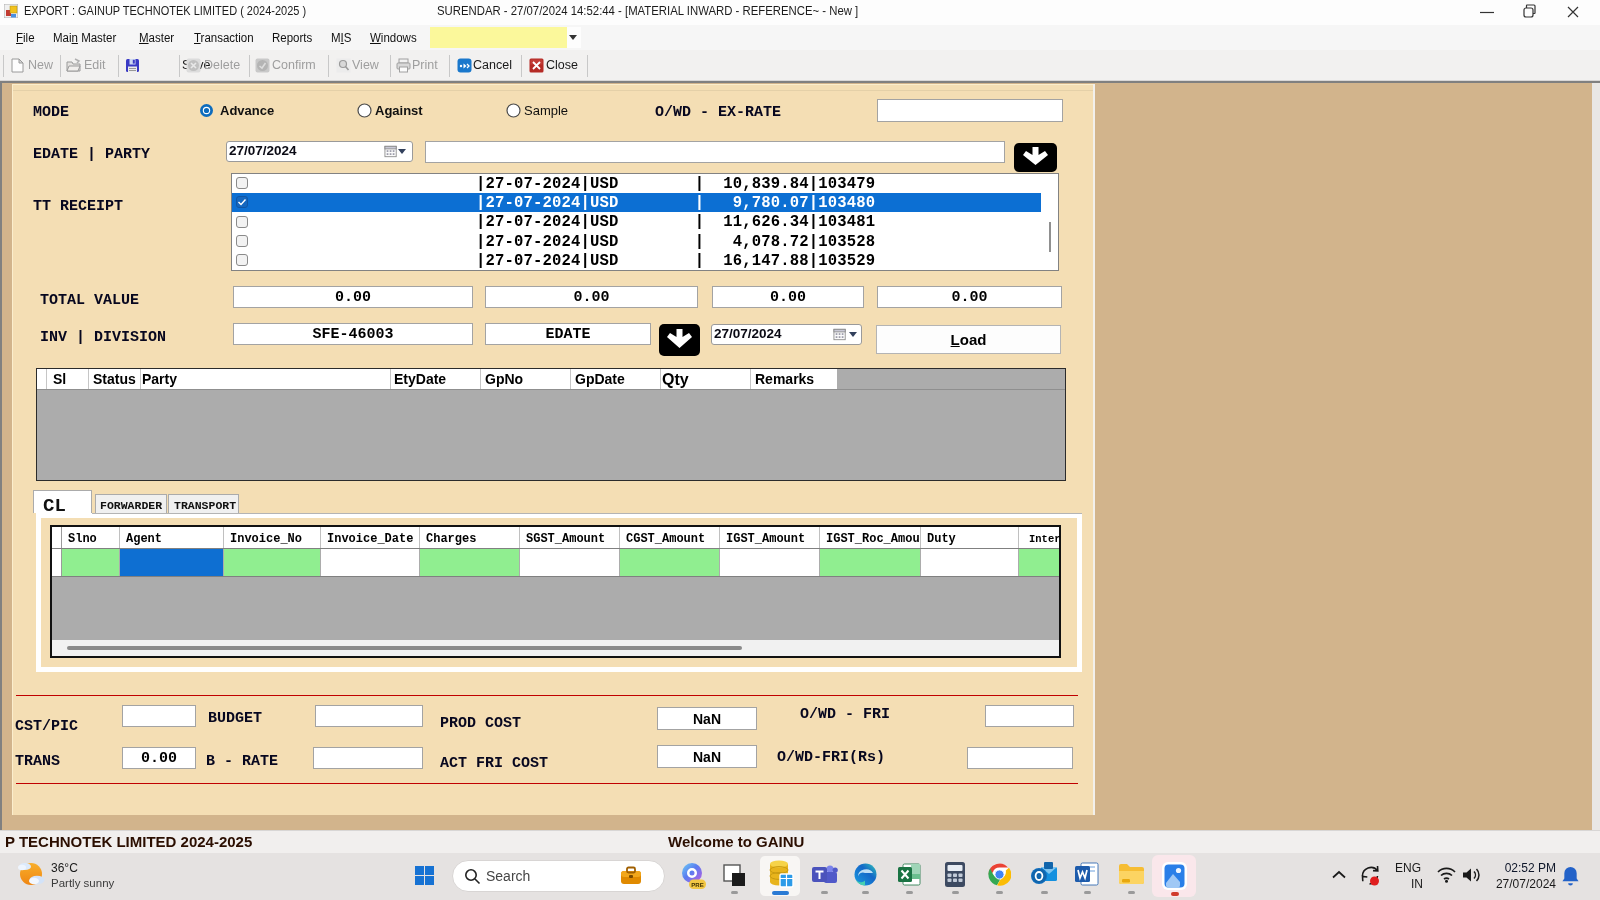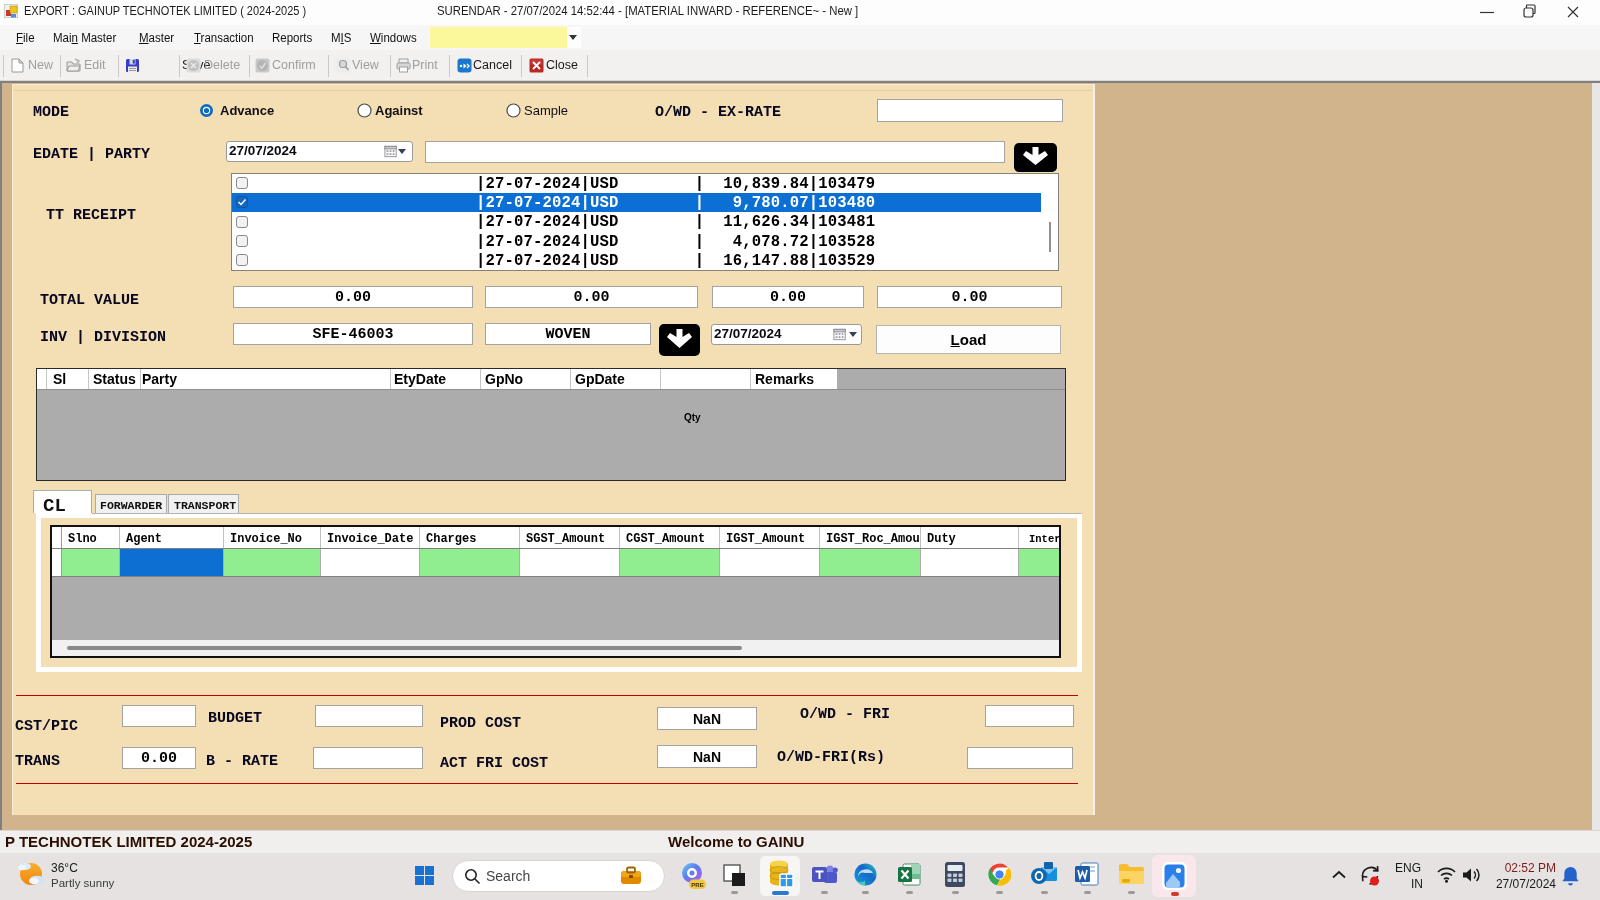--- a/index.html
+++ b/index.html
@@ -175,21 +175,21 @@
   </svg>
   <svg class="abs" style="left:398px;top:149px;" width="9" height="6" viewBox="0 0 9 6">
       <path d="M0 0 L8 0 L4 5 Z" fill="#32405c"></path>
     </svg>
   <div class="tb" style="left:425px;top:141px;width:580px;height:22px;"></div>
   <div class="blkbtn" style="left:1014px;top:143px;width:43px;height:29px;"></div>
   <svg class="abs" style="left:1014px;top:143px;" width="43" height="29" viewBox="0 0 43 29">
     <path d="M18.5 4 L24.5 4 L24.5 12 L31 8 L34 12 L21.5 22 L9 12 L12 8 L18.5 12 Z" fill="#fff"></path>
   </svg>
 
-  <div class="lbl" style="left:33px;top:207px;margin-left:13px;">TT RECEIPT</div>
+  <div class="lbl" style="left:33px;top:198px;">TT RECEIPT</div>
   <div class="abs" style="left:231px;top:173px;width:828px;height:98px;background:#fff;border:1px solid #828282;box-sizing:border-box;"></div>
   <div id="lbrows">
     <div class="abs" style="left:232px;top:193px;width:809px;height:19px;background:#0c6fd3;"></div>
     <div class="abs mono" style="left:476px;top:175px;font-size:15.6px;letter-spacing:0.15px;color:#000;white-space:pre;">|27-07-2024|USD        |  10,839.84|103479</div>
     <div class="abs mono" style="left:476px;top:194px;font-size:15.6px;letter-spacing:0.15px;color:#fff;white-space:pre;">|27-07-2024|USD        |   9,780.07|103480</div>
     <div class="abs mono" style="left:476px;top:213px;font-size:15.6px;letter-spacing:0.15px;color:#000;white-space:pre;">|27-07-2024|USD        |  11,626.34|103481</div>
     <div class="abs mono" style="left:476px;top:233px;font-size:15.6px;letter-spacing:0.15px;color:#000;white-space:pre;">|27-07-2024|USD        |   4,078.72|103528</div>
     <div class="abs mono" style="left:476px;top:252px;font-size:15.6px;letter-spacing:0.15px;color:#000;white-space:pre;">|27-07-2024|USD        |  16,147.88|103529</div>
     <div class="abs" style="left:236px;top:177px;width:12px;height:12px;background:#f2f2f2;border:1px solid #8a8a8a;border-radius:3px;box-sizing:border-box;"></div>
     <div class="abs" style="left:236px;top:196px;width:12px;height:12px;background:#1467c0;border:1px solid #1056a5;border-radius:3px;box-sizing:border-box;"></div>
@@ -203,21 +203,21 @@
   </div>
 
   <div class="lbl" style="left:40px;top:292px;">TOTAL VALUE</div>
   <div class="tb tbc" style="left:233px;top:286px;width:240px;height:22px;">0.00</div>
   <div class="tb tbc" style="left:485px;top:286px;width:213px;height:22px;">0.00</div>
   <div class="tb tbc" style="left:712px;top:286px;width:152px;height:22px;">0.00</div>
   <div class="tb tbc" style="left:877px;top:286px;width:185px;height:22px;">0.00</div>
 
   <div class="lbl" style="left:40px;top:329px;">INV | DIVISION</div>
   <div class="tb tbc" style="left:233px;top:323px;width:240px;height:22px;">SFE-46003</div>
-  <div class="tb tbc" style="left:485px;top:323px;width:166px;height:22px;">WOVEN</div>
+  <div class="tb tbc" style="left:485px;top:323px;width:166px;height:22px;">EDATE</div>
   <div class="blkbtn" style="left:659px;top:324px;width:41px;height:32px;"></div>
   <svg class="abs" style="left:659px;top:324px;" width="41" height="32" viewBox="0 0 41 32">
     <path d="M17.5 5 L23.5 5 L23.5 13 L30 9 L33 13 L20.5 24 L8 13 L11 9 L17.5 13 Z" fill="#fff"></path>
   </svg>
   <div class="tb" style="left:711px;top:324px;width:151px;height:21px;border-color:#9a9a9a;border-radius:3px;"></div>
   <div class="abs" style="left:714px;top:326px;font-size:13.5px;font-weight:bold;color:#0a0a14;">27/07/2024</div>
   <svg class="abs" style="left:833px;top:328px;" width="14" height="13" viewBox="0 0 15 15">
     <rect x="0.5" y="1.5" width="13" height="12" fill="#fbfbfb" stroke="#8a8a8a"></rect>
     <rect x="0.5" y="1.5" width="13" height="3" fill="#c9c9d6" stroke="#8a8a8a"></rect>
     <g fill="#9a9aa8">
@@ -248,21 +248,21 @@
     <div class="abs" style="left:480px;top:369px;width:1px;height:20px;background:#c6c6c6;"></div>
     <div class="abs" style="left:570px;top:369px;width:1px;height:20px;background:#c6c6c6;"></div>
     <div class="abs" style="left:660px;top:369px;width:1px;height:20px;background:#c6c6c6;"></div>
     <div class="abs" style="left:750px;top:369px;width:1px;height:20px;background:#c6c6c6;"></div>
     <div class="abs" style="left:53px;top:371px;font-size:14px;font-weight:bold;color:#000;">Sl</div>
     <div class="abs" style="left:93px;top:371px;font-size:14px;font-weight:bold;color:#000;">Status</div>
     <div class="abs" style="left:142px;top:371px;font-size:14px;font-weight:bold;color:#000;">Party</div>
     <div class="abs" style="left:394px;top:371px;font-size:14px;font-weight:bold;color:#000;">EtyDate</div>
     <div class="abs" style="left:485px;top:371px;font-size:14px;font-weight:bold;color:#000;">GpNo</div>
     <div class="abs" style="left:575px;top:371px;font-size:14px;font-weight:bold;color:#000;">GpDate</div>
-    <div class="abs" style="left:684px;top:371px;font-size:10px;font-weight:bold;color:#000;margin-top:41px;">Qty</div>
+    <div class="abs" style="left:662px;top:371px;font-size:16px;font-weight:bold;color:#000;">Qty</div>
     <div class="abs" style="left:755px;top:371px;font-size:14px;font-weight:bold;color:#000;">Remarks</div>
   </div>
 
   <div class="abs" style="left:95px;top:494px;width:72px;height:19px;background:#f0f0f0;border:1px solid #ababab;border-bottom:none;box-sizing:border-box;"></div>
   <div class="abs" style="left:168px;top:494px;width:71px;height:19px;background:#f0f0f0;border:1px solid #ababab;border-bottom:none;box-sizing:border-box;"></div>
   <div class="abs" style="left:33px;top:490px;width:59px;height:23px;background:#fff;border:1px solid #ababab;border-bottom:none;box-sizing:border-box;"></div>
   <div class="abs mono" style="left:43px;top:495px;font-size:19px;color:#111;">CL</div>
   <div class="abs mono" style="left:100px;top:499px;font-size:11.5px;color:#111;">FORWARDER</div>
   <div class="abs mono" style="left:174px;top:499px;font-size:11.5px;color:#111;">TRANSPORT</div>
 
@@ -521,21 +521,21 @@
     <svg class="abs" style="left:1436px;top:866px;" width="21" height="17" viewBox="0 0 21 17">
       <path d="M2 6 a12 12 0 0 1 17 0" stroke="#1a1a1a" stroke-width="1.7" fill="none"></path>
       <path d="M5 9.5 a8 8 0 0 1 11 0" stroke="#1a1a1a" stroke-width="1.7" fill="none"></path>
       <path d="M8 13 a4.2 4.2 0 0 1 5 0" stroke="#1a1a1a" stroke-width="1.7" fill="none"></path>
       <circle cx="10.5" cy="15.3" r="1.5" fill="#1a1a1a"></circle>
     </svg>
     <svg class="abs" style="left:1461px;top:866px;" width="21" height="18" viewBox="0 0 21 18">
       <path d="M2 6.5 L5.5 6.5 L10 2.5 L10 15.5 L5.5 11.5 L2 11.5 Z" fill="#1a1a1a"></path>
       <path d="M13 5.5 a5 5 0 0 1 0 7 M15.5 3 a8.5 8.5 0 0 1 0 12" stroke="#1a1a1a" stroke-width="1.5" fill="none"></path>
     </svg>
-    <div class="abs" style="right:44px;top:861px;width:100px;text-align:right;font-size:12px;color:#7f1d1d;">02:52 PM</div>
+    <div class="abs" style="right:44px;top:861px;width:100px;text-align:right;font-size:12px;color:#0f172a;">02:52 PM</div>
     <div class="abs" style="right:44px;top:877px;width:100px;text-align:right;font-size:12px;color:#1a1a1a;">27/07/2024</div>
     <svg class="abs" style="left:1561px;top:865px;" width="19" height="23" viewBox="0 0 20 24">
       <path d="M10 2 a6.5 6.5 0 0 1 6.5 6.5 L16.5 14 L18.5 17 L1.5 17 L3.5 14 L3.5 8.5 A6.5 6.5 0 0 1 10 2 Z" fill="#2362c8"></path>
       <path d="M7.5 19 a2.5 2.5 0 0 0 5 0 Z" fill="#2362c8"></path>
     </svg>
   </div>
 
 </div>
 
 </body></html>

